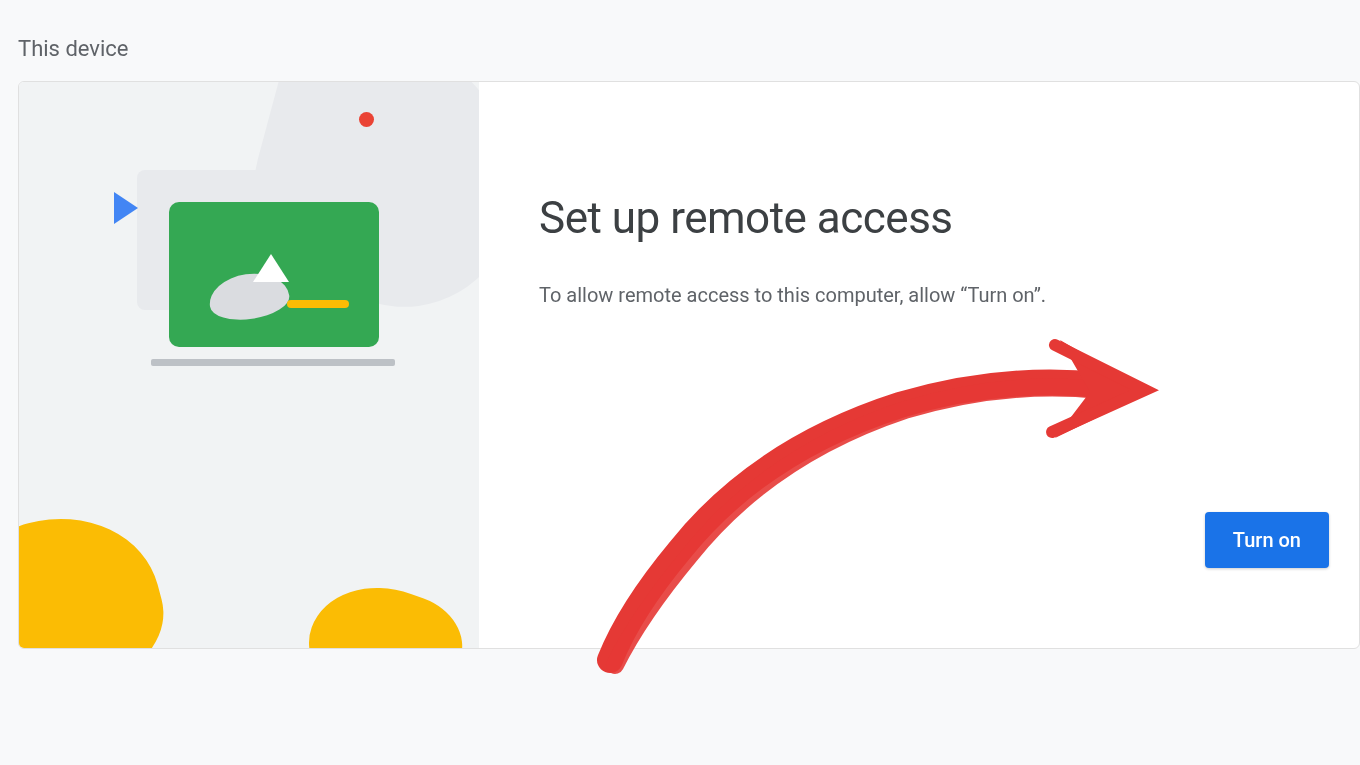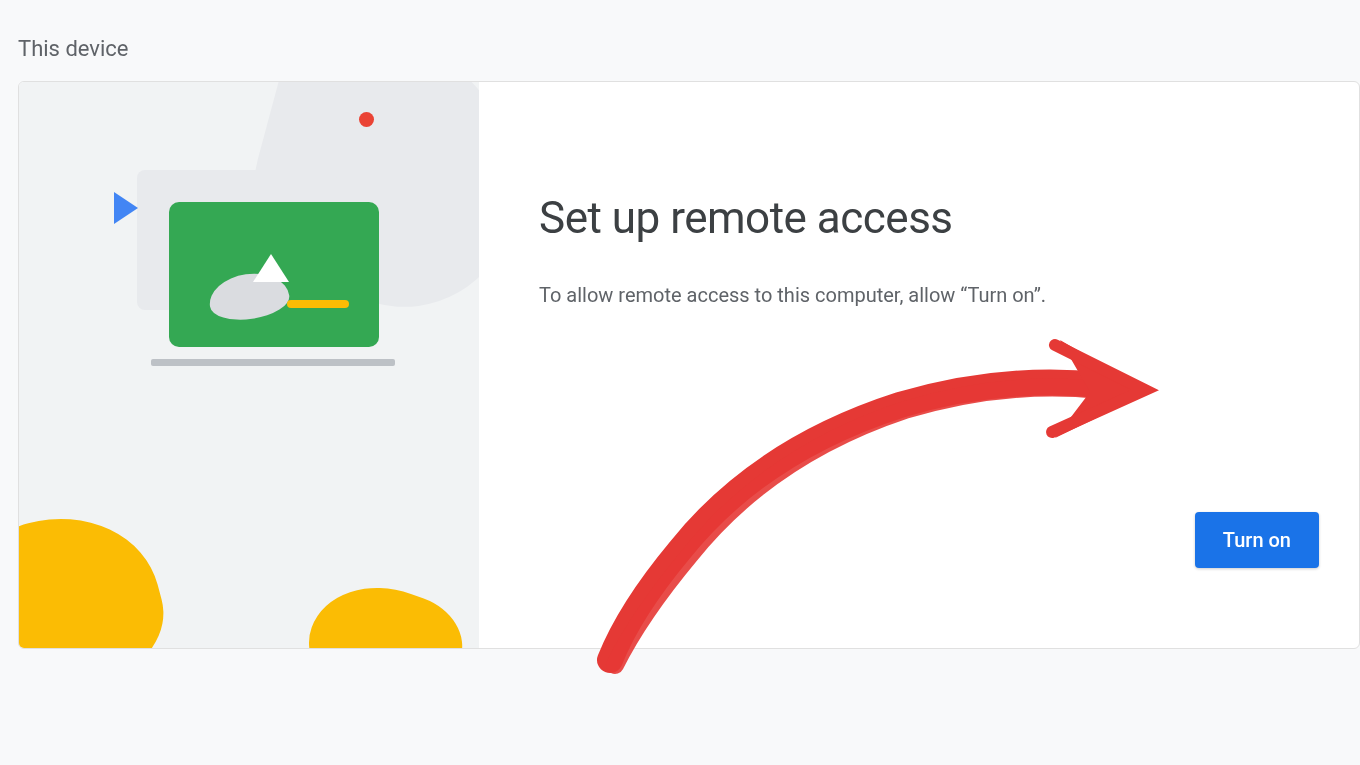--- a/index.html
+++ b/index.html
@@ -51,21 +51,21 @@
       margin-bottom: 36px;
       letter-spacing: -0.5px;
     }
     .description {
       font-size: 20px;
       color: #5f6368;
       line-height: 1.5;
     }
     .turn-on-button {
       position: absolute;
-      right: 40px;
+      right: 30px;
       bottom: 80px;
       background: #1a73e8;
       color: #fff;
       border: none;
       padding: 16px 28px;
       font-size: 20px;
       font-weight: 500;
       border-radius: 4px;
       cursor: pointer;
       box-shadow: 0 1px 3px rgba(0,0,0,0.2);

